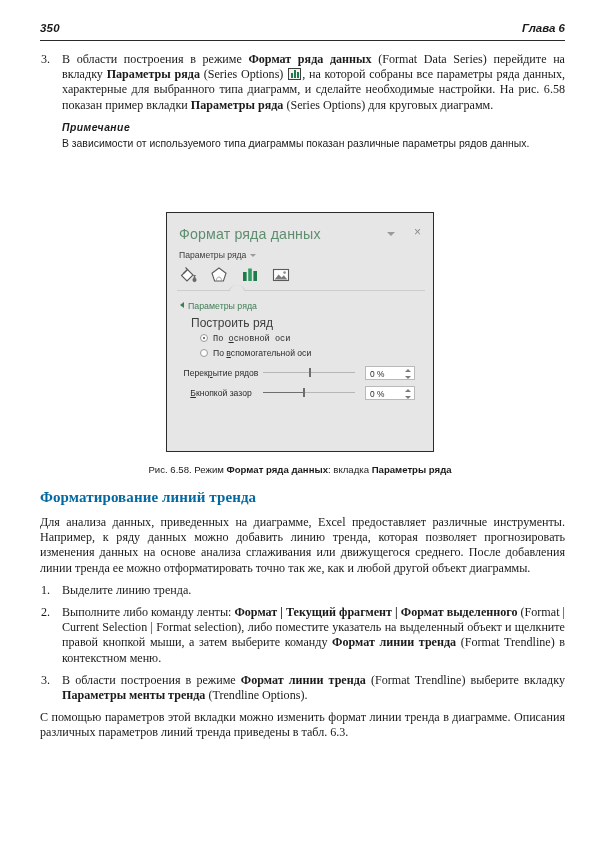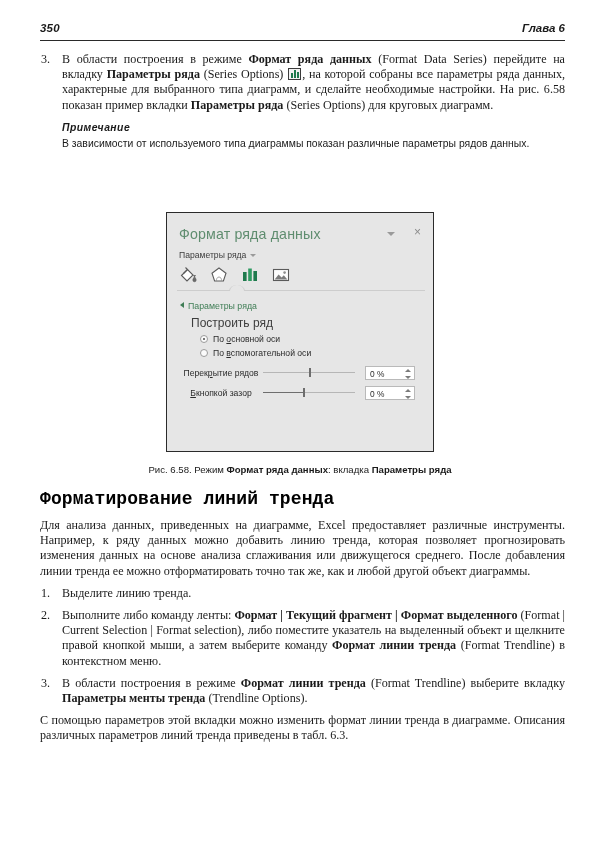--- a/index.html
+++ b/index.html
@@ -248,21 +248,21 @@
     color: #3d3d3d;
     white-space: nowrap;
   }
   .radio-row {
     position: absolute;
     left: 33px;
     font-size: 8.6px;
     color: #2b2b2b;
     white-space: nowrap;
   }
-  .radio-row.r1 { top: 121px; }
+  .radio-row.r1 { top: 121px; font-family: Liberation Mono, monospace; }
   .radio-row.r2 { top: 135px; }
   .radio-mark {
     display: inline-block;
     width: 8px; height: 8px;
     border: 1px solid #9b9b9b;
     border-radius: 50%;
     background: #fbfbfb;
     vertical-align: -1px;
     margin-right: 5px;
     position: relative;
@@ -356,25 +356,25 @@
     margin-top: 12px;
     font-family: "Liberation Sans", sans-serif;
     font-size: 9.6px;
     color: #1a1a1a;
     text-align: center;
   }
   .fig-caption b { font-weight: bold; }
 
   
   h2.sec {
-    font-family: Liberation Mono, monospace;
-    font-size: 18px;
+    font-family: Liberation Serif, serif;
+    font-size: 15px;
     font-weight: bold;
     margin: 0 0 9px 0;
-    color: #000000;
+    color: #0369a1;
     letter-spacing: .1px;
   }
   .after-fig {
     position: absolute;
     left: 40px;
     top: 489px;
     width: 525px;
   }
 </style>
 </head>

